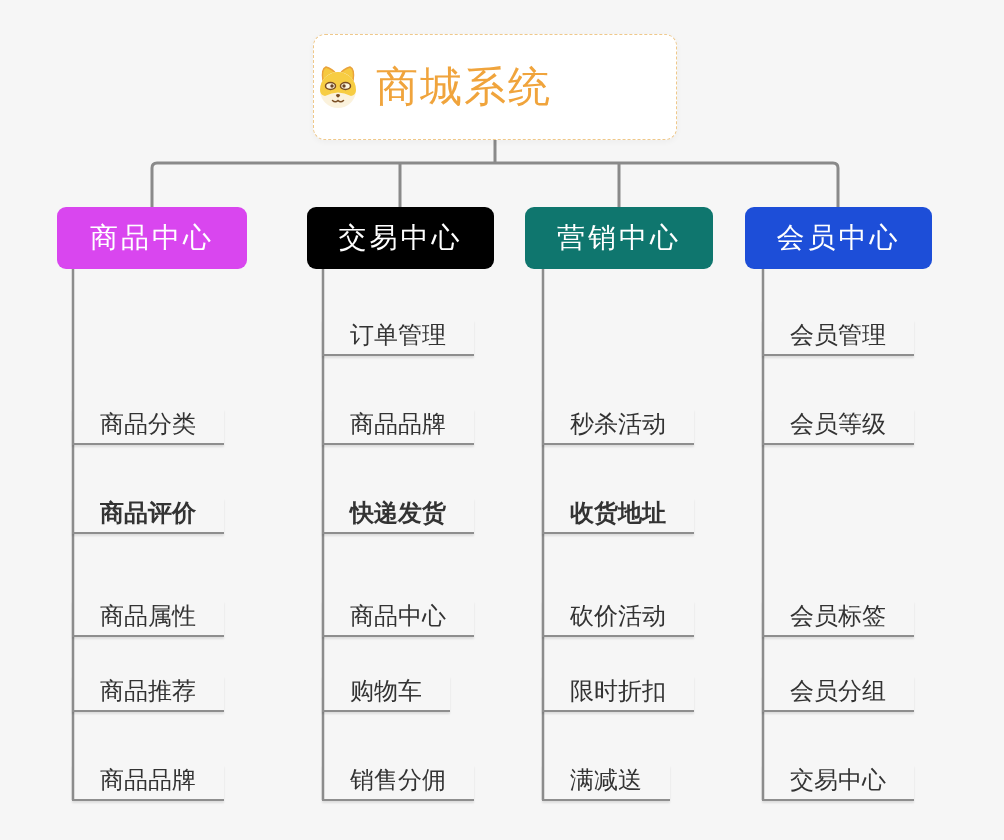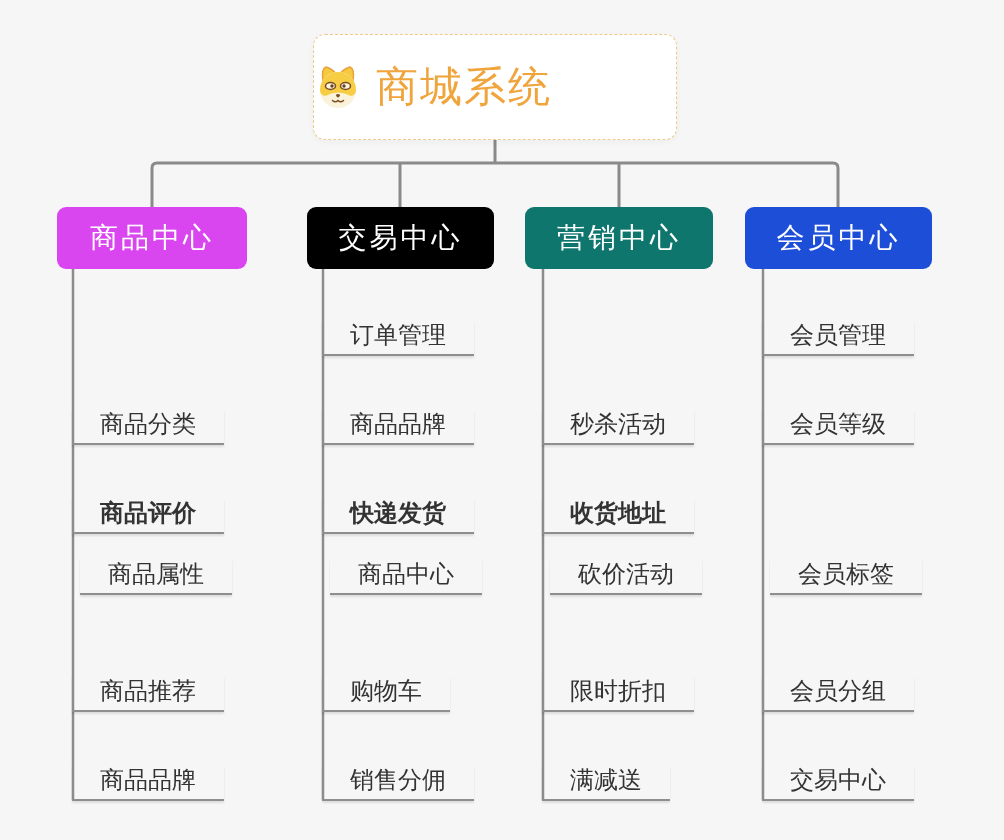--- a/index.html
+++ b/index.html
@@ -52,21 +52,21 @@
     border-bottom:2px solid #8e8e8e;
     box-shadow:0 2px 2px rgba(0,0,0,0.10);
     font-size:24px;
     line-height:30px;
     color:#333333;
     white-space:nowrap;
     text-align:center;
   }
   .c0{left:72px;} .c1{left:322px;} .c2{left:542px;} .c3{left:762px;}
   .r0{top:320px;} .r1{top:409px;} .r2{top:498px;font-weight:bold;}
-  .r3{top:559px;margin-left:8px;} .r4{top:676px;} .r5{top:765px;}
+  .r3{top:601px;} .r4{top:676px;} .r5{top:765px;}
 </style>
 </head>
 <body>
 
 <div id="canvas">
 
   <svg id="connectors" viewBox="0 0 1004 840" xmlns="http://www.w3.org/2000/svg">
 
     <path d="M495 140 V164" fill="none" stroke="#8a8a8a" stroke-width="3"></path>
 

